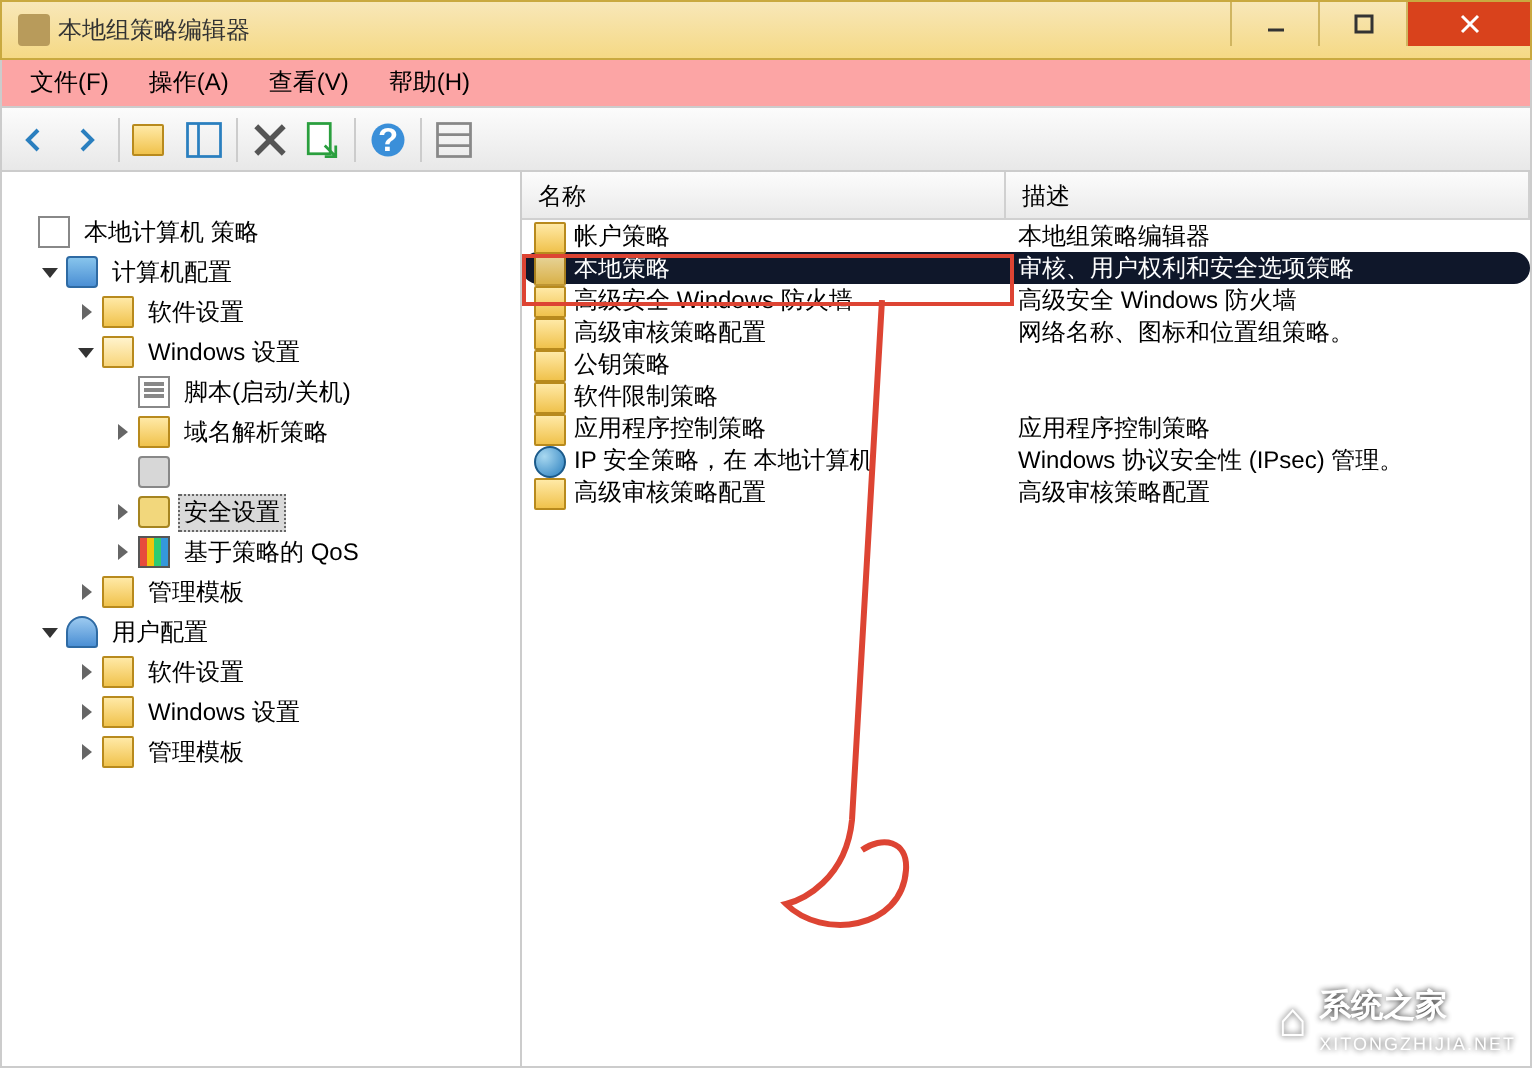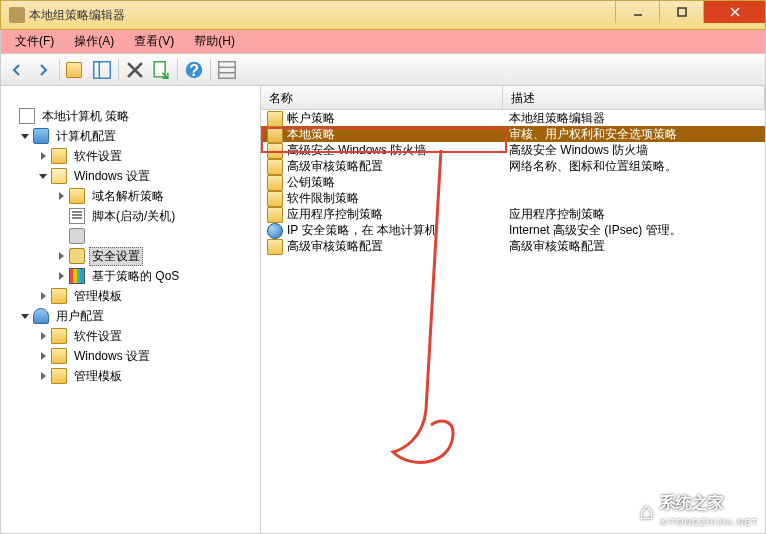--- a/index.html
+++ b/index.html
@@ -41,21 +41,21 @@
 .pol-ico { background:#fff; border:1px solid #888; }
 .globe-ico { background: radial-gradient(circle at 30% 30%,#a8d8f0,#2a7fbf); border:1px solid #1b5a8a; border-radius:50%; }
 
 .right-pane { flex: 1; display: flex; flex-direction: column; position: relative; }
 .list-header { height: 24px; background: linear-gradient(#fcfcfc,#eaeaea); border-bottom: 1px solid #d0d0d0; display: flex; }
 .list-hcell { padding: 4px 8px; border-right: 1px solid #d0d0d0; }
 .hname { width: 242px; }
 .hdesc { flex: 1; }
 .list-body { flex: 1; overflow: auto; position: relative; }
 .list-row { display: flex; align-items: flex-start; height: 16px; }
-.list-row.sel { background: #a16207; color: #fff; }
+.list-row.sel { background: #0f172a; color: #fff; border-radius: 10px; }
 .lname { width: 242px; display: flex; align-items: center; padding-left: 6px; }
 .ldesc { flex: 1; padding-left: 6px; }
 .lname .tree-icon { margin-right: 4px; }
 
 .red-box { position: absolute; border: 2px solid #d43; pointer-events: none; }
 .red-scribble { position: absolute; pointer-events: none; }
 
 .arrow svg { width: 16px; height: 16px; }
 .triangle-r { width: 0; height: 0; border-top: 4px solid transparent; border-bottom: 4px solid transparent; border-left: 5px solid #666; }
 .triangle-d { width: 0; height: 0; border-left: 4px solid transparent; border-right: 4px solid transparent; border-top: 5px solid #333; }
@@ -173,31 +173,31 @@
 
     <div class="tree-item" style="padding-left:34px">
       <span class="tree-toggle">
           <span class="triangle-d"></span>
         </span>
       <span class="tree-icon folder-open-ico"></span>
       <span class="tree-label">Windows 设置</span>
     </div>
 
     <div class="tree-item" style="padding-left:52px">
-      <span class="tree-toggle">
-          <span class="triangle-r"></span>
-        </span>
-      <span class="tree-icon folder-ico"></span>
-      <span class="tree-label">域名解析策略</span>
-    </div>
-
-    <div class="tree-item" style="padding-left:52px">
       <span class="tree-spacer"></span>
       <span class="tree-icon script-ico"></span>
       <span class="tree-label">脚本(启动/关机)</span>
+    </div>
+
+    <div class="tree-item" style="padding-left:52px">
+      <span class="tree-toggle">
+          <span class="triangle-r"></span>
+        </span>
+      <span class="tree-icon folder-ico"></span>
+      <span class="tree-label">域名解析策略</span>
     </div>
 
     <div class="tree-item" style="padding-left:52px">
       <span class="tree-spacer"></span>
       <span class="tree-icon printer-ico"></span>
     </div>
 
     <div class="tree-item" style="padding-left:52px">
       <span class="tree-toggle">
           <span class="triangle-r"></span>
@@ -316,21 +316,21 @@
             <span>应用程序控制策略</span>
           </div>
         <div class="ldesc">应用程序控制策略</div>
       </div>
 
       <div class="list-row">
         <div class="lname">
             <span class="tree-icon globe-ico"></span>
             <span>IP 安全策略，在 本地计算机</span>
           </div>
-        <div class="ldesc">Internet 高级安全 (IPsec) 管理。</div>
+        <div class="ldesc">Windows 协议安全性 (IPsec) 管理。</div>
       </div>
 
       <div class="list-row">
         <div class="lname">
             <span class="tree-icon folder-ico"></span>
             <span>高级审核策略配置</span>
           </div>
         <div class="ldesc">高级审核策略配置</div>
       </div>
 

